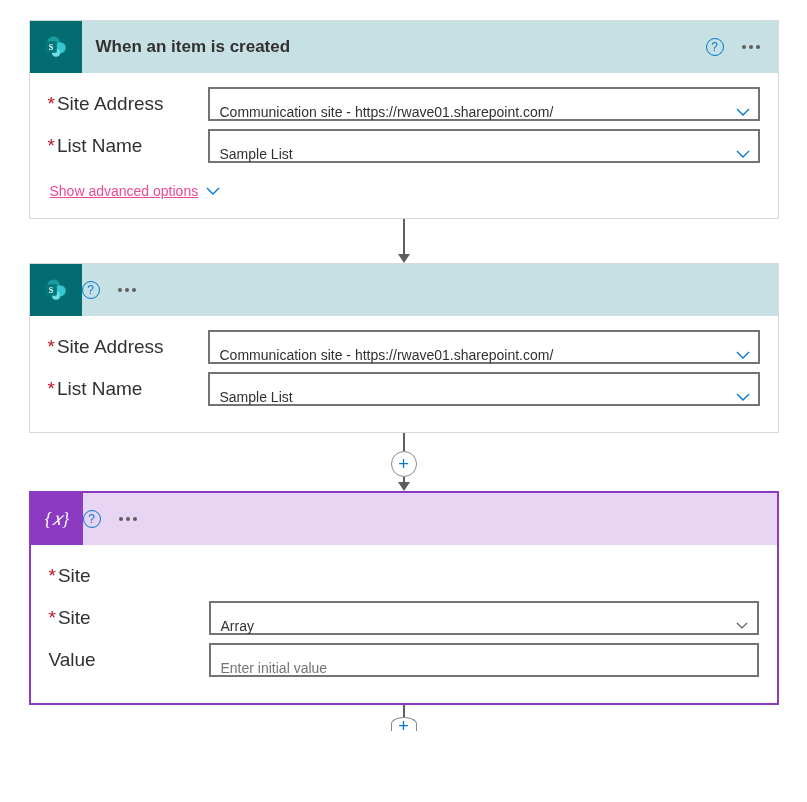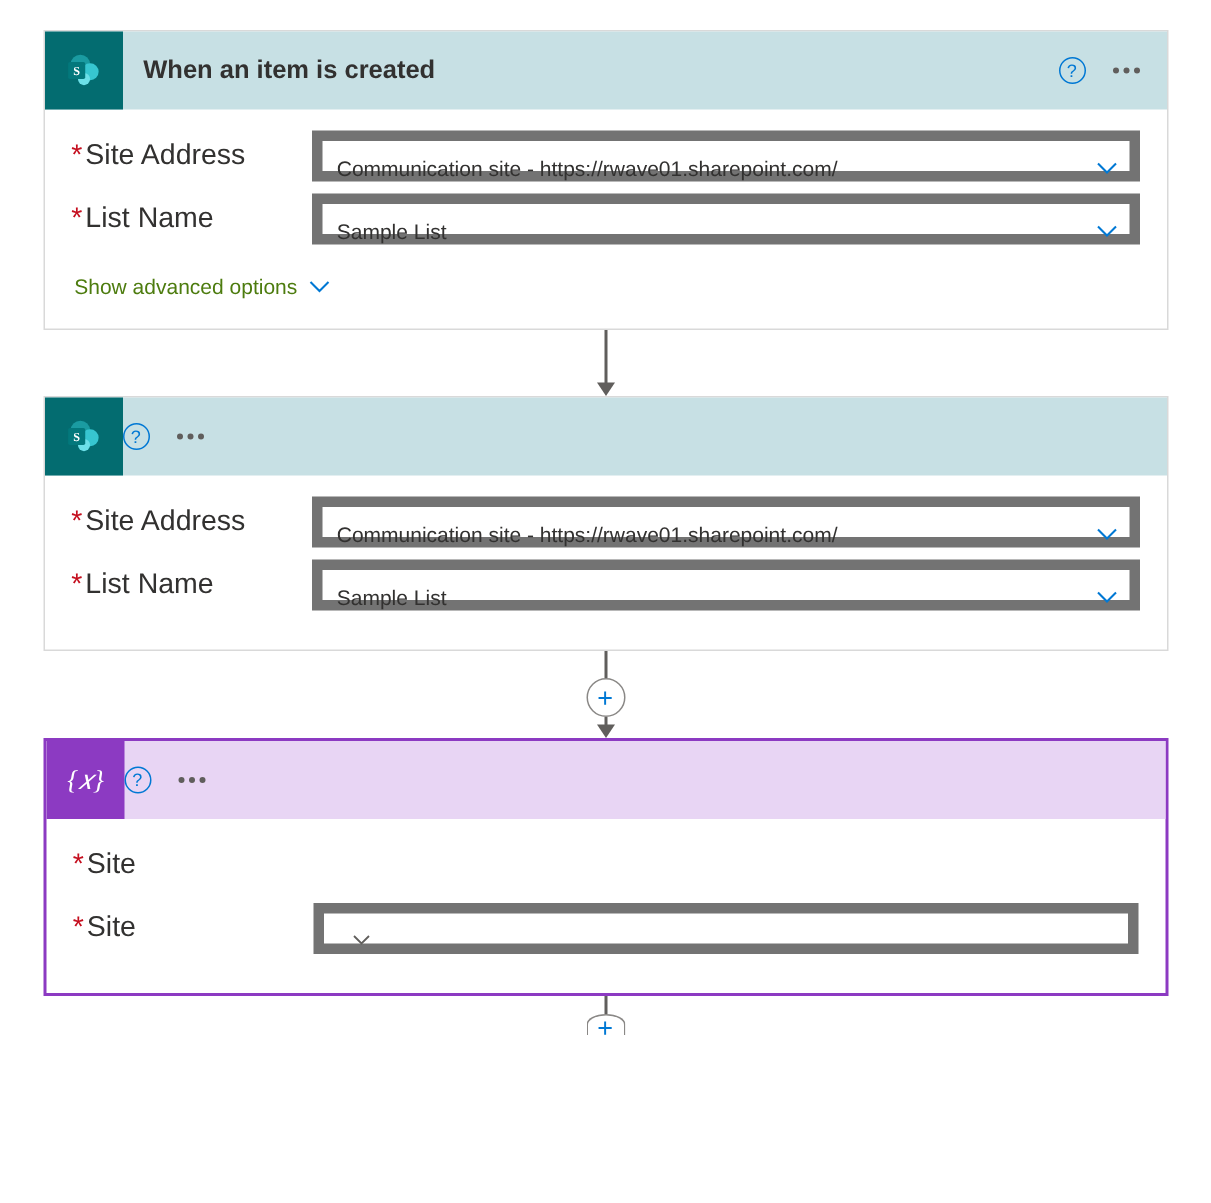--- a/index.html
+++ b/index.html
@@ -79,47 +79,48 @@
   .field-label {
     width: 160px;
     font-size: 19px;
     color: #323130;
     flex-shrink: 0;
   }
   .field-label .req { color: #c50f1f; margin-right: 2px;}
   .field-input {
     flex: 1;
     height: 34px;
-    border: 7px solid #737373;
+    border: 2px solid #737373;
     display:flex;
     align-items:center;
     padding: 16px 8px 0 10px;
     font-size: 14px;
     color: #323130;
     background: #ffffff;
     position: relative;
   }
   .field-input .value { flex:1; }
   .field-input .placeholder { color: #757575; }
   .chevron-down {
     width: 14px;
     height: 14px;
     display:flex;
     align-items:center;
     justify-content:center;
     margin-left: 8px;
   }
   .advanced-link {
-    color: #4d7c0f;
+    color: #ec4899;
     font-size: 14px;
     margin-top: 12px;
     display: inline-flex;
     align-items:center;
     cursor:pointer;
     padding-left: 2px;
+    text-decoration: underline;
   }
   .advanced-link .chevron-down { margin-left: 8px; }
   .token-box {
     flex:1;
     border: 1px solid #8a8886;
     min-height: 34px;
     padding: 3px;
     display:flex;
     align-items:center;
     gap:4px;
@@ -319,25 +320,32 @@
         </div>
     </div>
   </div>
   <div class="card-body">
     <div class="field-row">
       <div class="field-label"><span class="req">*</span><span>Site</span></div>
     </div>
     <div class="field-row">
       <div class="field-label"><span class="req">*</span><span>Site</span></div>
       <div class="field-input">
+        <span class="value">Array</span>
         <span class="chevron-down">
           <svg width="12" height="8" viewBox="0 0 12 8">
               <polyline points="1,1 6,6 11,1" fill="none" stroke="#605e5c" stroke-width="1.2"></polyline>
             </svg>
         </span>
+      </div>
+    </div>
+    <div class="field-row">
+      <div class="field-label"><span>Value</span></div>
+      <div class="field-input">
+        <span class="value placeholder">Enter initial value</span>
       </div>
     </div>
   </div>
 </div>
 
 <div class="connector bottom">
   <div class="arrow-line"></div>
   <div class="plus-circle" style="border-bottom:none;border-radius:50% 50% 0 0;height:14px;overflow:hidden;padding-top:3px;">+</div>
 </div>
 

